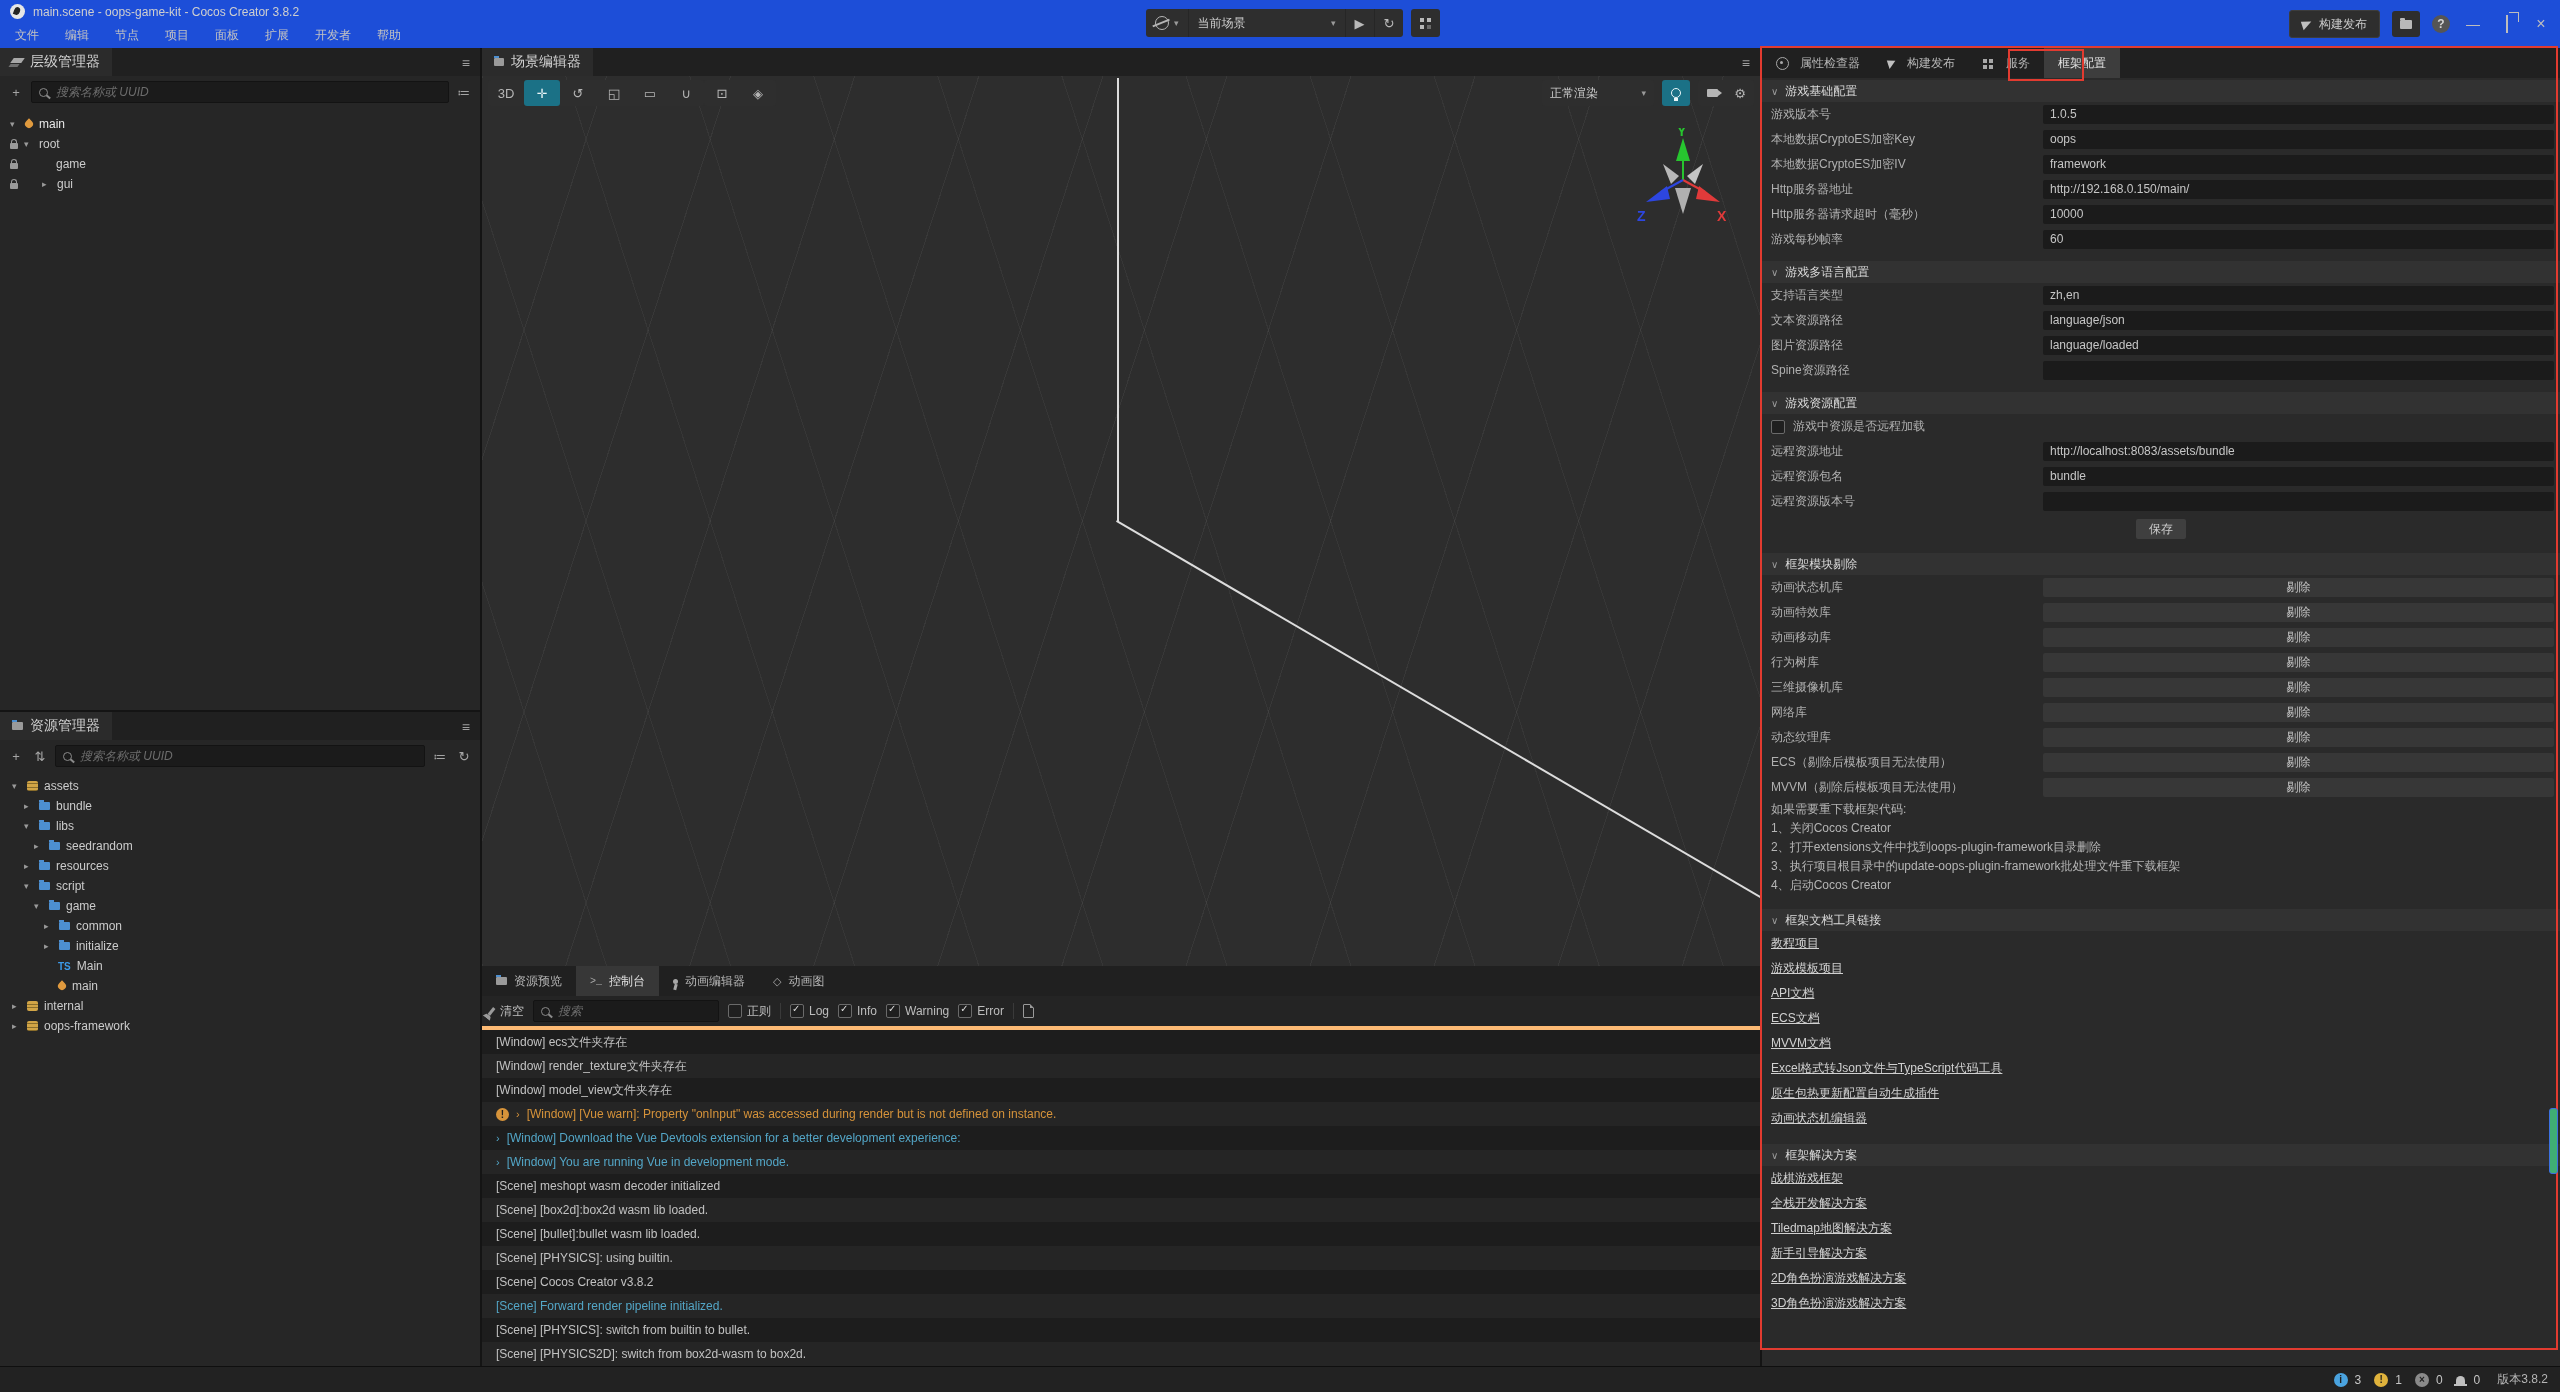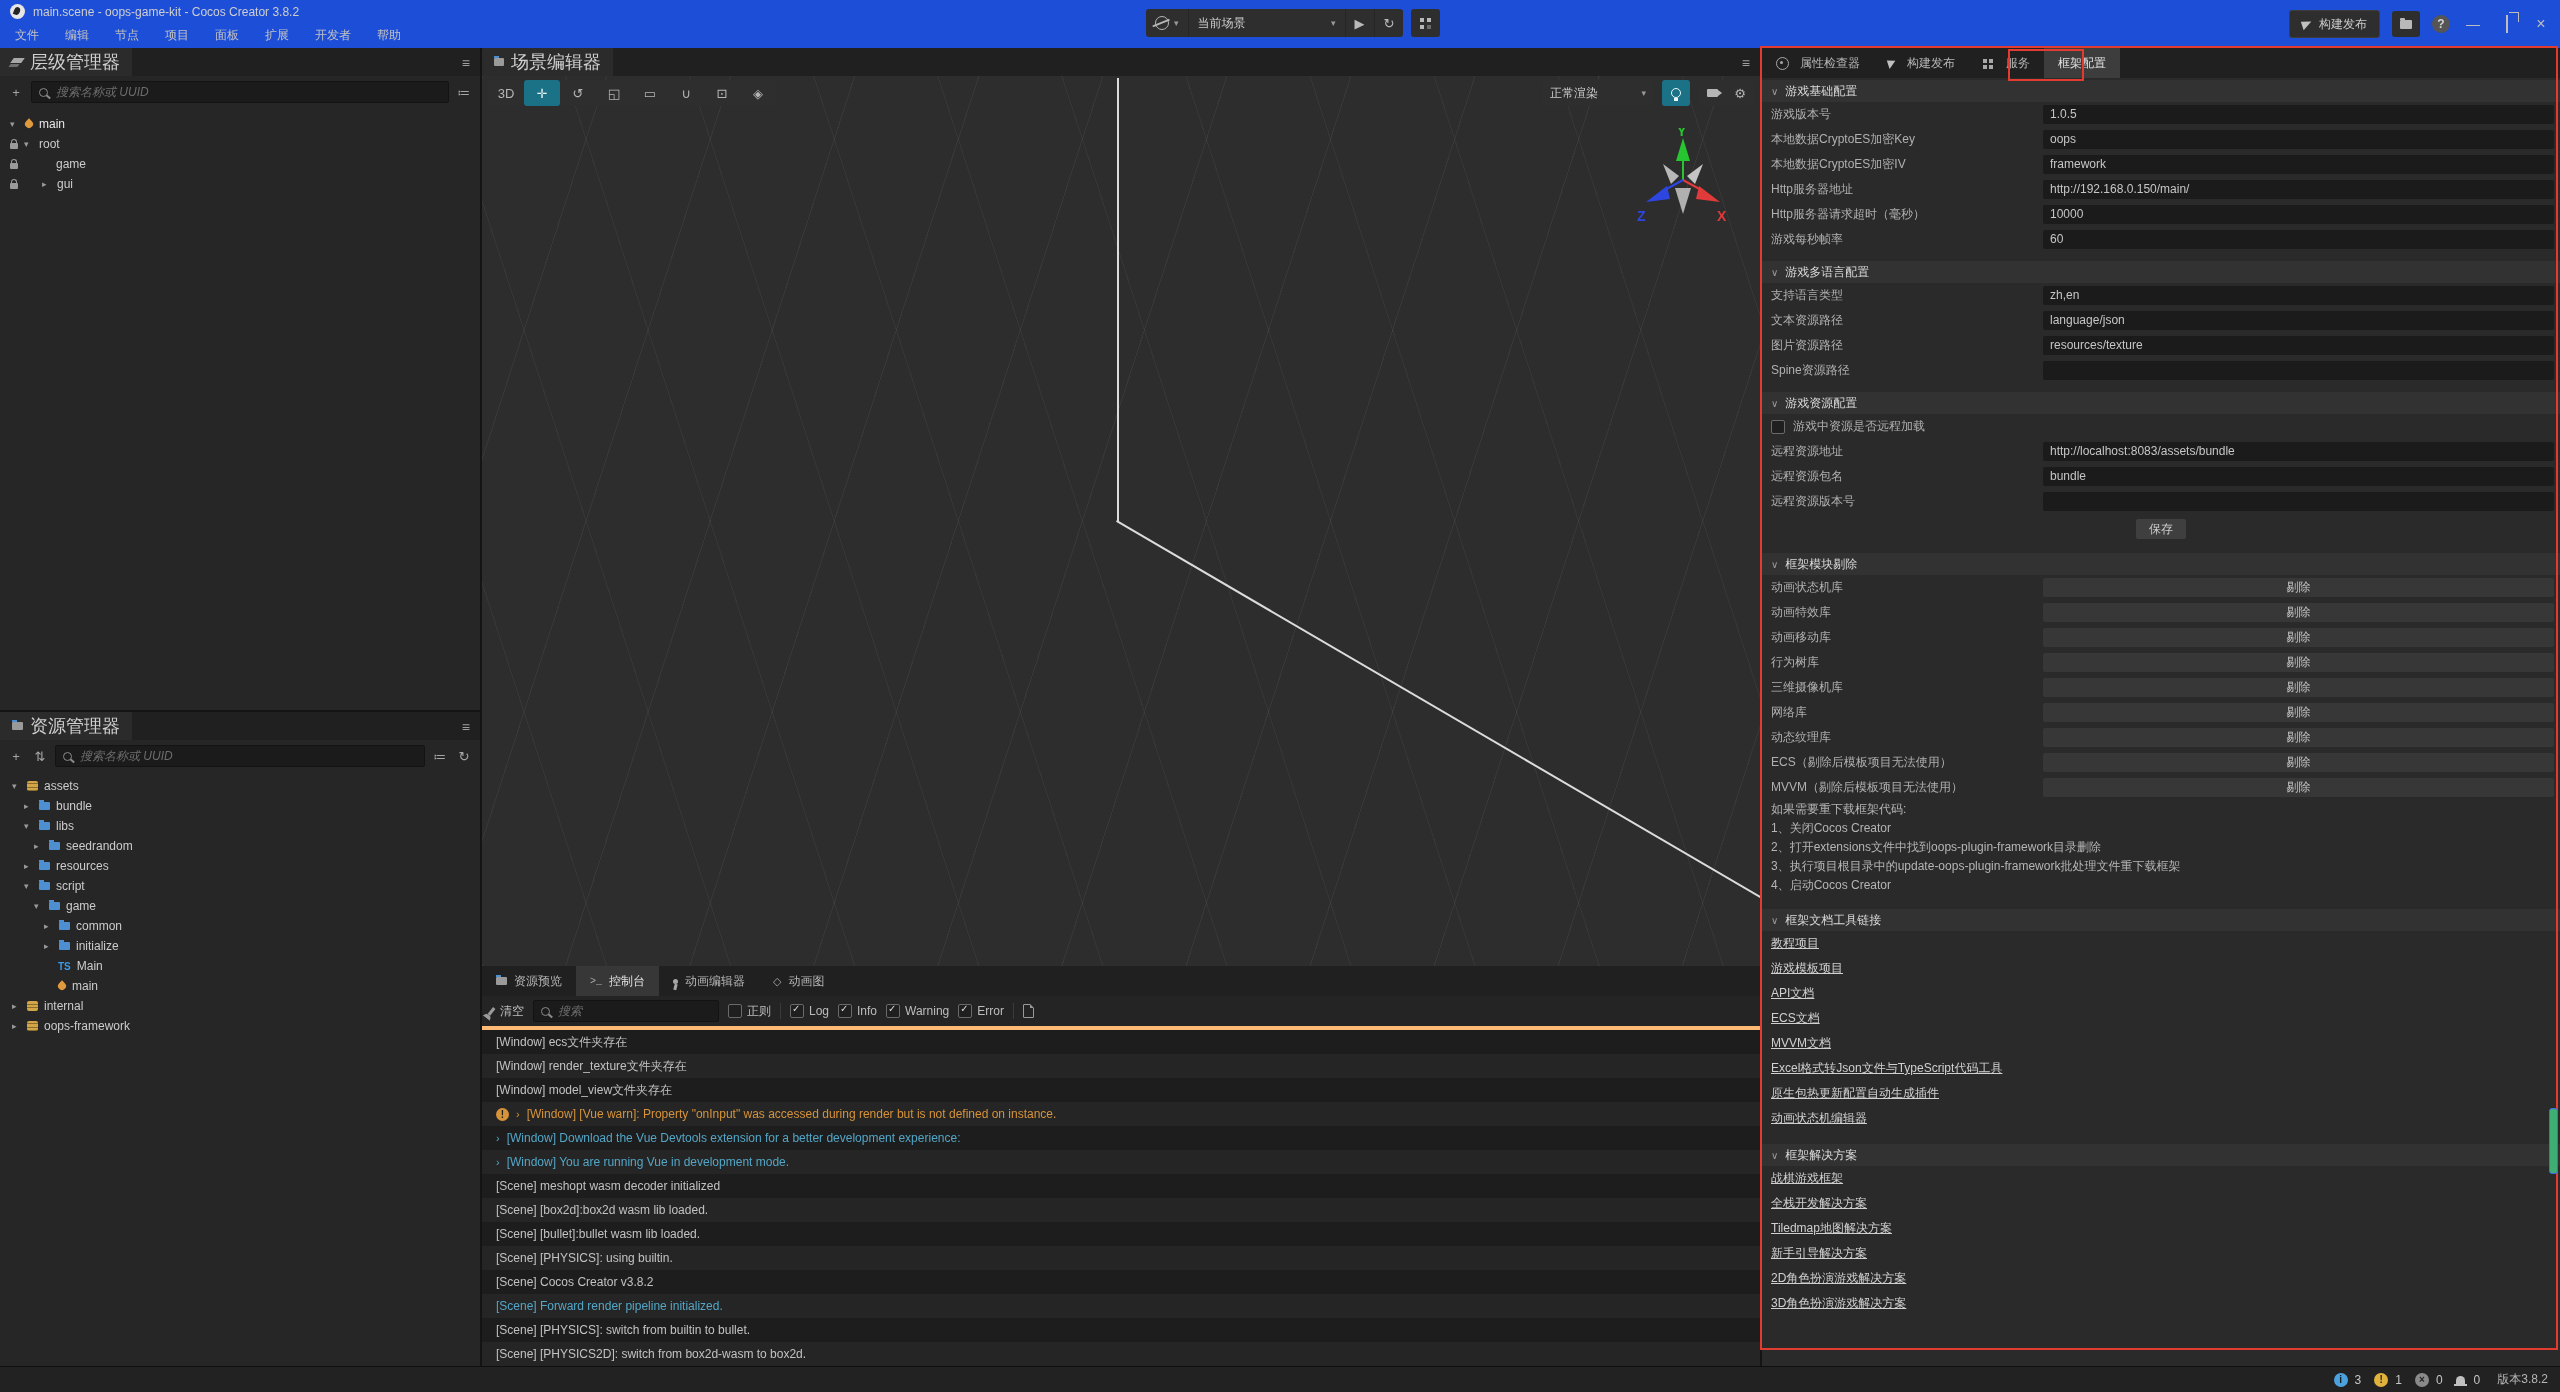--- a/index.html
+++ b/index.html
@@ -32,21 +32,21 @@
   .sq-btn{width:28px;height:26px;background:#2e2e2e;border-radius:3px;display:flex;align-items:center;justify-content:center;color:#b9b9b9;}
   .folder-ic{width:12px;height:9px;background:#b9b9b9;border-radius:1px;position:relative;}
   .folder-ic::before{content:'';position:absolute;top:-2px;left:0;width:5px;height:2px;background:#b9b9b9;border-radius:1px 1px 0 0;}
   .help-circle{width:18px;height:18px;border-radius:50%;background:#555;color:#d5d5d5;text-align:center;line-height:18px;font-weight:bold;font-size:12px;}
   .win-btn{color:#bdbdbd;font-size:14px;width:22px;text-align:center;}
   .restore-ic{width:9px;height:9px;border:1px solid #bdbdbd;position:relative;margin:0 auto;}
   .restore-ic::before{content:'';position:absolute;left:2px;top:-4px;width:9px;height:9px;border:1px solid #bdbdbd;border-bottom:none;border-left:none;}
 
   
   .ptabbar{height:28px;background:#202020;display:flex;align-items:flex-end;}
-  .ptab{height:28px;display:flex;align-items:center;gap:7px;padding:0 12px;background:#2b2b2b;color:#d0d0d0;font-size:18px;}
+  .ptab{height:28px;display:flex;align-items:center;gap:7px;padding:0 12px;background:#2b2b2b;color:#d0d0d0;font-size:14px;}
   .hamburger{position:absolute;right:10px;top:7px;color:#9f9f9f;font-size:14px;}
   .toolrow{display:flex;align-items:center;gap:6px;padding:4px 7px;height:24px;}
   .searchbox{flex:1;height:20px;background:#1b1b1b;border:1px solid #131313;border-radius:2px;display:flex;align-items:center;gap:6px;padding:0 7px;}
   .searchbox input{flex:1;background:transparent;border:none;outline:none;color:#a5a5a5;font-size:12px;font-style:italic;font-family:inherit;}
   .searchbox input::placeholder{color:#6c6c6c;font-style:italic;}
   .mag{width:7px;height:7px;border:1.5px solid #8a8a8a;border-radius:50%;position:relative;flex:none;}
   .mag::after{content:'';position:absolute;width:5px;height:1.5px;background:#8a8a8a;right:-4px;bottom:-2px;transform:rotate(42deg);}
   .mini-btn{color:#a5a5a5;font-size:13px;width:18px;text-align:center;}
   .layers-ic{width:11px;height:5px;background:#a8a8a8;transform:skewX(-35deg);box-shadow:0 5px 0 -1px #6f6f6f;margin-top:-4px;}
   .term-ic{color:#a8a8a8;font-size:10px;font-family:"Liberation Mono","DejaVu Sans Mono",monospace;}
@@ -558,21 +558,21 @@
     <div class="irow">
       <span class="ilabel">支持语言类型</span>
       <span class="ival">zh,en</span>
     </div>
     <div class="irow">
       <span class="ilabel">文本资源路径</span>
       <span class="ival">language/json</span>
     </div>
     <div class="irow">
       <span class="ilabel">图片资源路径</span>
-      <span class="ival">resources/texture</span>
+      <span class="ival">language/loaded</span>
     </div>
     <div class="irow">
       <span class="ilabel">Spine资源路径</span>
       <span class="ival"></span>
     </div>
 
     <div class="sec">
       <span class="sv">∨</span>
       <span>游戏资源配置</span>
     </div>

